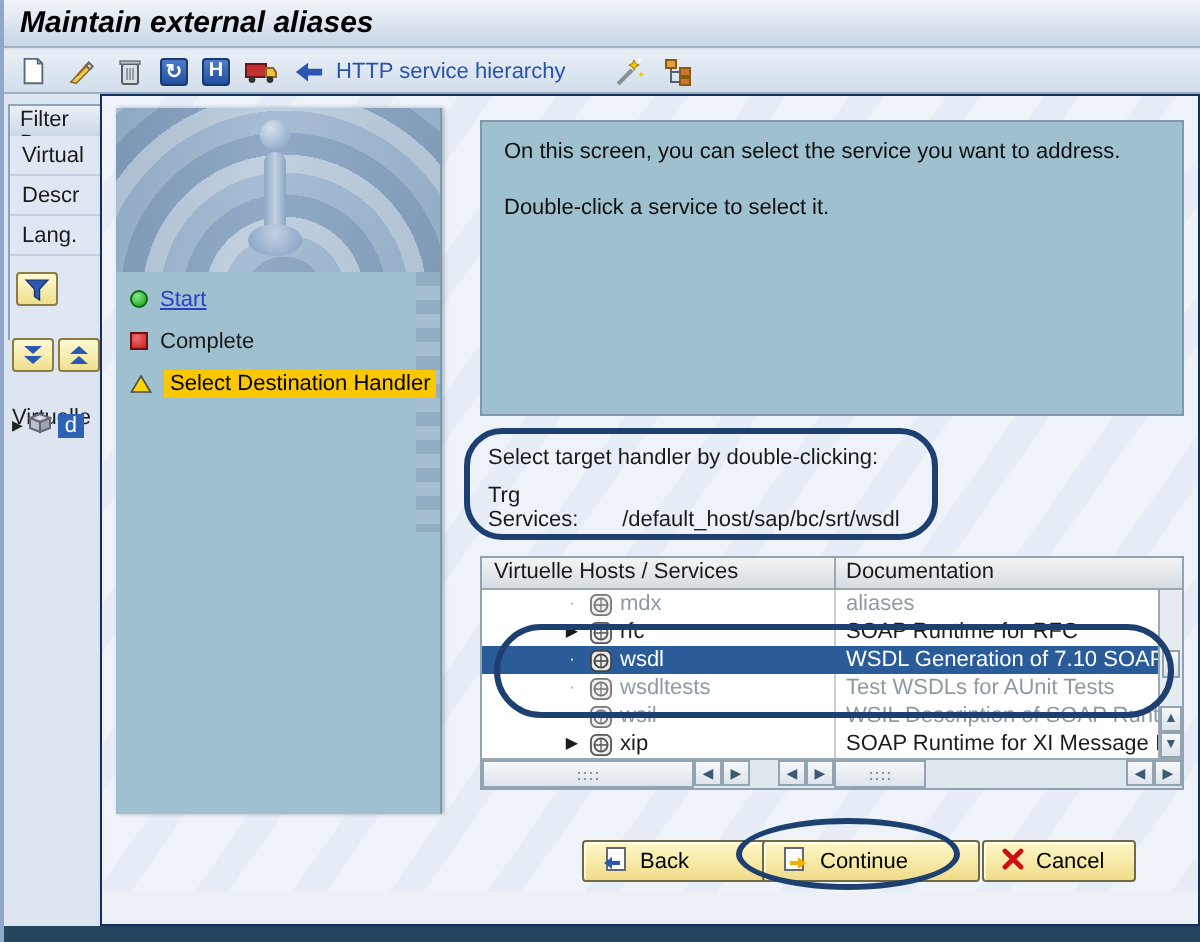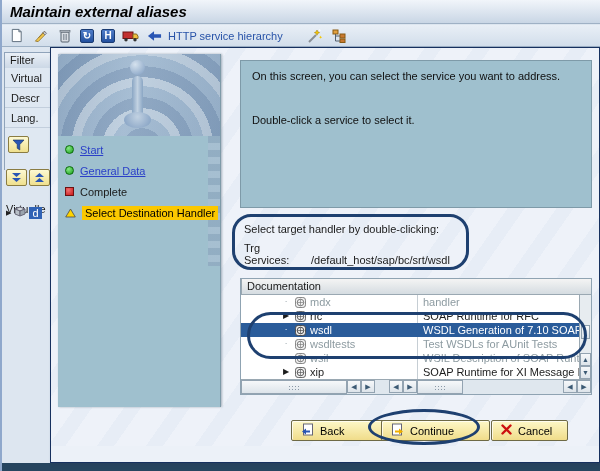--- a/index.html
+++ b/index.html
@@ -70,21 +70,21 @@
   .dot-done { width:9px; height:9px; border-radius:50%; border:1px solid #0c6b0c;
       background:radial-gradient(circle at 35% 30%, #86e886, #18a018); }
   .sq-pending { width:9px; height:9px; border:1px solid #6d1212;
       background:radial-gradient(circle at 35% 30%, #f07070, #c81818); }
   .step-link { color:#2a3fc8; text-decoration:underline; }
   .step-current-label { background:#fbc800; padding:1px 3px; color:#000; }
 
   
   .info-box { position:absolute; left:189px; top:12px; width:352px; height:148px;
     background:#9fc0ce; border:1px solid #7e9aa8; padding:9px 11px; color:#101010; }
-  .info-line2 { margin-top:32px; }
+  .info-line2 { margin-top:16px; }
 
   .annotation { position:absolute; border:3px solid #1e4070; pointer-events:none; }
   .ann-target { left:181px; top:166px; width:237px; height:56px; border-radius:19px; }
   .ann-row { left:196px; top:264px; width:340px; height:47px; border-radius:24px; }
   .ann-continue { left:317px; top:361px; width:112px; height:36px; border-radius:50%; }
 
   .target-section { position:absolute; left:193px; top:175px; }
   .target-row2 { margin-top:7px; }
   .trg-label { display:inline-block; width:64px; border-bottom:1px solid #5a6a78; padding-bottom:1px; }
 
@@ -243,26 +243,20 @@
         <div class="wizard-strip"></div>
         <div class="wizard-steps">
           <div class="step">
             <span class="step-icn">
                 <span class="dot-done"></span>
               </span>
             <span class="step-link">Start</span>
           </div>
           <div class="step">
             <span class="step-icn">
-                <span class="dot-done"></span>
-              </span>
-            <span class="step-link">General Data</span>
-          </div>
-          <div class="step">
-            <span class="step-icn">
                 <span class="sq-pending"></span>
               </span>
             <span>Complete</span>
           </div>
           <div class="step">
             <span class="step-icn">
               <svg width="11" height="10" viewBox="0 0 11 10">
                   <path d="M5.5 1 L10.3 9 H.7z" fill="#ffd400" stroke="#4a4a4a" stroke-width=".8"></path>
                 </svg>
             </span>
@@ -279,38 +273,39 @@
       <div class="target-section">
         <div>Select target handler by double-clicking:</div>
         <div class="target-row2">
           <span class="trg-label">Trg Services:</span>
           <span>/default_host/sap/bc/srt/wsdl</span>
         </div>
       </div>
 
       <div class="svc-table">
         <div class="tbl-header">
+          <div class="th1">Virtuelle Hosts / Services</div>
           <div class="th2">Documentation</div>
         </div>
         <div class="tbl-body">
           <div class="tbl-rows">
 
             <div class="trow muted">
               <div class="tc1">
                   <span class="row-marker">·</span>
                   <span class="glb">
                     <svg width="11" height="11" viewBox="0 0 12 12">
                       <rect x="0.5" y="0.5" width="11" height="11" rx="3" fill="#f0f0f0" stroke="#777"></rect>
                       <circle cx="6" cy="6" r="3.6" fill="none" stroke="#777"></circle>
                       <path d="M2.4 6h7.2M6 2.4v7.2" stroke="#777" stroke-width=".7"></path>
                     </svg>
                   </span>
                   <span>mdx</span>
                 </div>
-              <div class="tc2">handler</div>
+              <div class="tc2">aliases</div>
             </div>
 
             <div class="trow normal">
               <div class="tc1">
                   <span class="row-marker">▶</span>
                   <span class="glb">
                     <svg width="11" height="11" viewBox="0 0 12 12">
                       <rect x="0.5" y="0.5" width="11" height="11" rx="3" fill="#f0f0f0" stroke="#555"></rect>
                       <circle cx="6" cy="6" r="3.6" fill="none" stroke="#555"></circle>
                       <path d="M2.4 6h7.2M6 2.4v7.2" stroke="#555" stroke-width=".7"></path>

